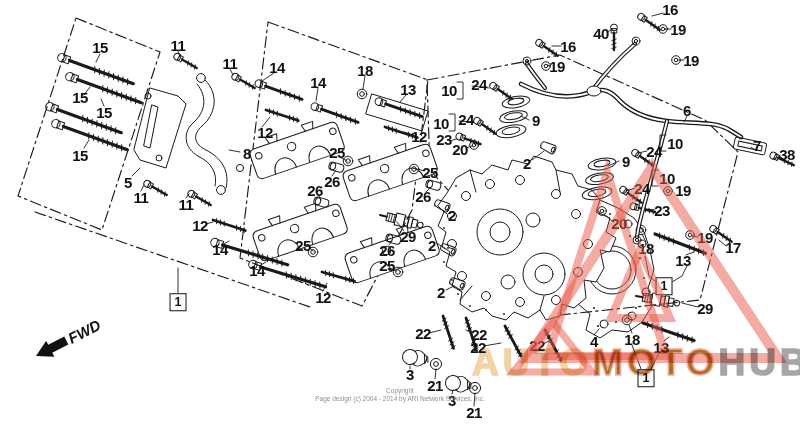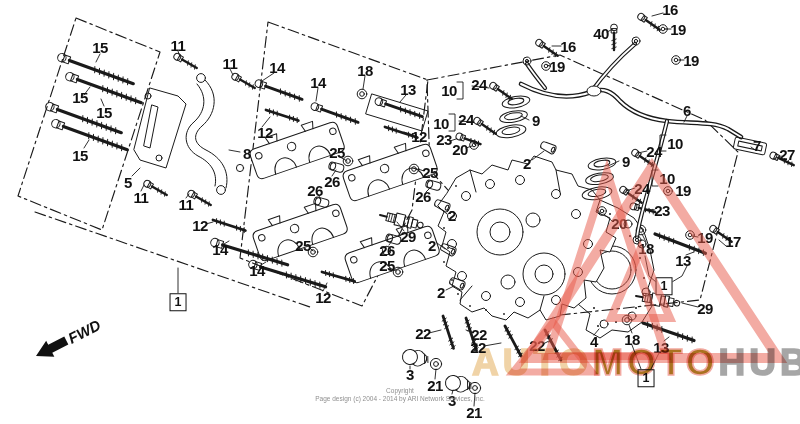--- a/index.html
+++ b/index.html
@@ -354,23 +354,23 @@
       <div class="callout" style="left: 460px; top: 149px;">20</div>
       <div class="callout" style="left: 675px; top: 143px;">10</div>
       <div class="callout" style="left: 654px; top: 151px;">24</div>
       <div class="callout" style="left: 626px; top: 161px;">9</div>
       <div class="callout" style="left: 667px; top: 178px;">10</div>
       <div class="callout" style="left: 642px; top: 188px;">24</div>
       <div class="callout" style="left: 683px; top: 190px;">19</div>
       <div class="callout" style="left: 662px; top: 210px;">23</div>
       <div class="callout" style="left: 619px; top: 223px;">20</div>
       <div class="callout" style="left: 757px; top: 145px;">7</div>
-      <div class="callout" style="left: 787px; top: 154px;">27</div>
+      <div class="callout" style="left: 787px; top: 154px;">38</div>
       <div class="callout" style="left: 705px; top: 237px;">19</div>
-      <div class="callout" style="left: 733px; top: 241px;">17</div>
+      <div class="callout" style="left: 733px; top: 247px;">17</div>
       <div class="callout" style="left: 646px; top: 248px;">18</div>
       <div class="callout" style="left: 683px; top: 260px;">13</div>
       <div class="callout" style="left: 705px; top: 308px;">29</div>
       <div class="callout" style="left: 594px; top: 341px;">4</div>
       <div class="callout" style="left: 632px; top: 339px;">18</div>
       <div class="callout" style="left: 661px; top: 347px;">13</div>
       <div class="callout" style="left: 423px; top: 333px;">22</div>
       <div class="callout" style="left: 479px; top: 334px;">22</div>
       <div class="callout" style="left: 478px; top: 347px;">22</div>
       <div class="callout" style="left: 537px; top: 345px;">22</div>

